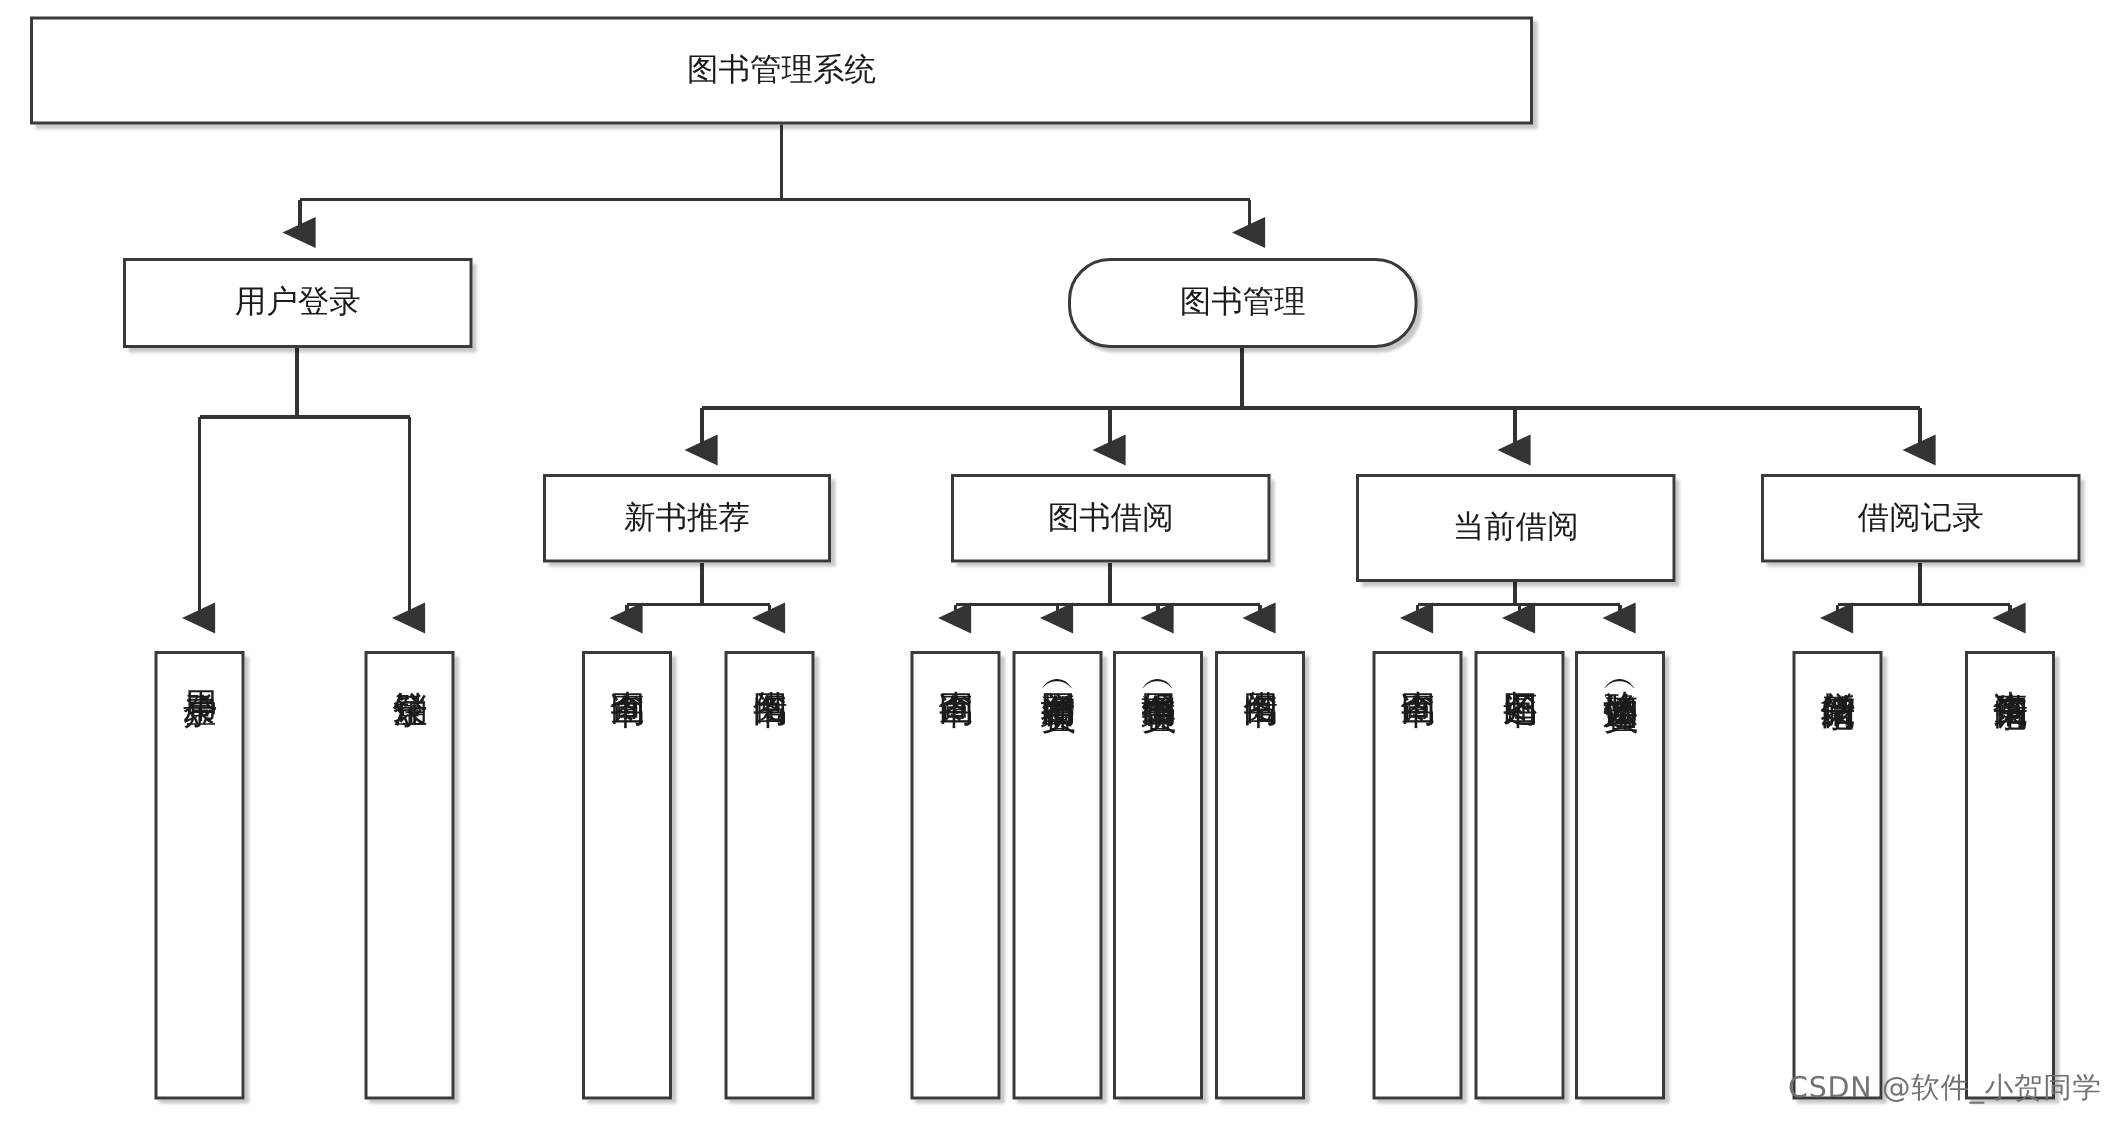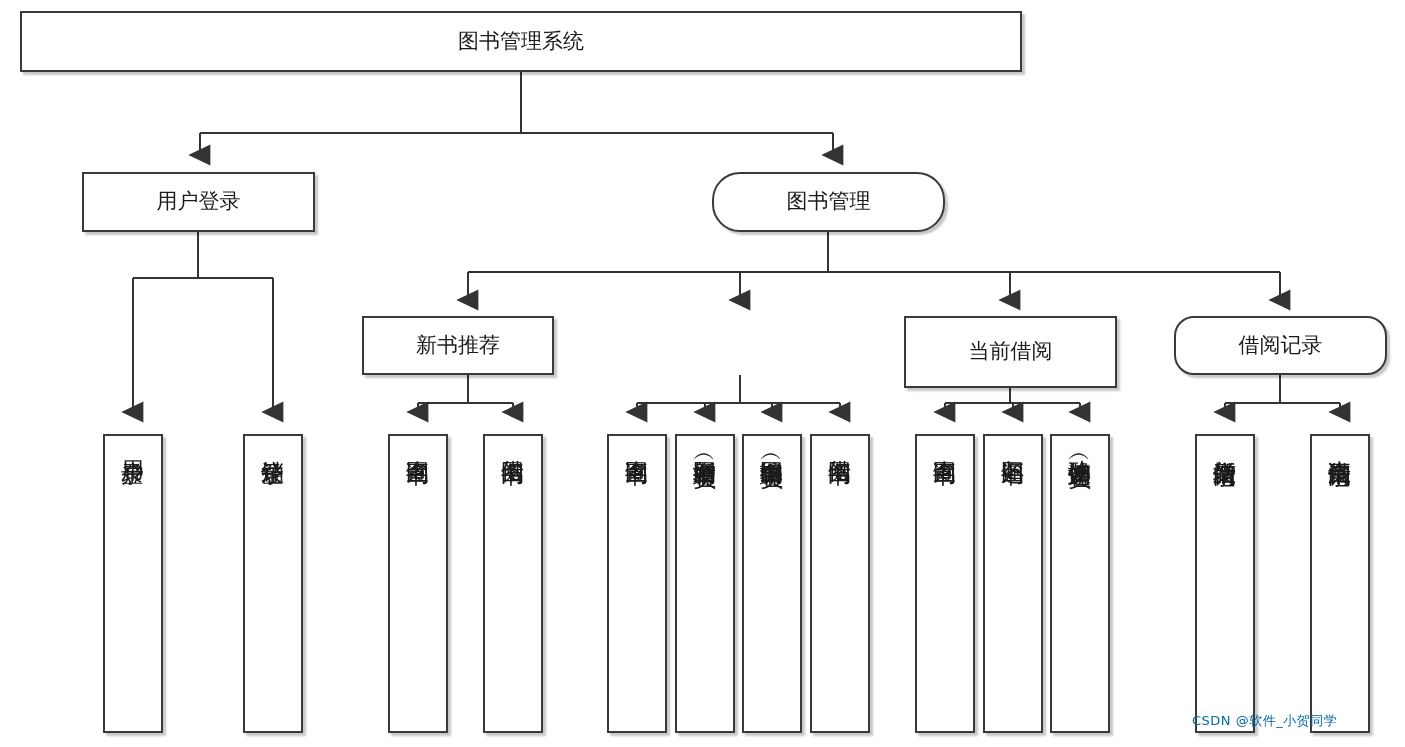--- a/index.html
+++ b/index.html
@@ -51,22 +51,22 @@
   }
   .node-vertical .node-label {
     writing-mode: vertical-rl;
     text-orientation: upright;
     font-size: 23px;
     letter-spacing: 1px;
     line-height: 1.05;
   }
   .watermark {
     position: absolute;
-    color: #0369a1;
-    font-size: 13px;
+    color: #737373;
+    font-size: 19px;
     white-space: pre;
     letter-spacing: 0.5px;
     pointer-events: none;
   }
 </style>
 </head>
 <body>
 
 <div id="diagram-root">
 
@@ -113,38 +113,41 @@
       <path d="M1013,403 L1013,412" marker-end="url(#arrow)"></path>
       <path d="M1080,403 L1080,412" marker-end="url(#arrow)"></path>
 
       <path d="M1280,375 L1280,403"></path>
       <path d="M1225,403 L1340,403"></path>
       <path d="M1225,403 L1225,412" marker-end="url(#arrow)"></path>
       <path d="M1340,403 L1340,412" marker-end="url(#arrow)"></path>
     </g>
   </svg>
 
-  <div class="node-box node-horizontal" style="left:20px; top:11px; width:1002px; height:61px;">
+  <div class="node-box node-horizontal" style="left:20px; top:11px; width:1002px; height:72px;">
     <span class="node-label">图书管理系统</span>
   </div>
 
   <div class="node-box node-horizontal" style="left:82px; top:172px; width:233px; height:60px;">
     <span class="node-label">用户登录</span>
   </div>
   <div class="node-box node-horizontal" style="left:712px; top:172px; width:233px; height:60px;border-radius:28px;">
     <span class="node-label">图书管理</span>
   </div>
 
   <div class="node-box node-horizontal" style="left:362px; top:316px; width:192px; height:59px;">
     <span class="node-label">新书推荐</span>
   </div>
+  <div class="node-box node-horizontal" style="left:634px; top:316px; width:213px; height:59px;">
+    <span class="node-label">图书借阅</span>
+  </div>
   <div class="node-box node-horizontal" style="left:904px; top:316px; width:213px; height:72px;">
     <span class="node-label">当前借阅</span>
   </div>
-  <div class="node-box node-horizontal" style="left:1174px; top:316px; width:213px; height:59px;border-radius:20px;">
+  <div class="node-box node-horizontal" style="left:1174px; top:316px; width:213px; height:59px;">
     <span class="node-label">借阅记录</span>
   </div>
 
   <div class="node-box node-vertical" style="left:103px; top:434px; width:60px; height:299px;">
     <span class="node-label">用户登录</span>
   </div>
   <div class="node-box node-vertical" style="left:243px; top:434px; width:60px; height:299px;">
     <span class="node-label">注销登录</span>
   </div>
 

